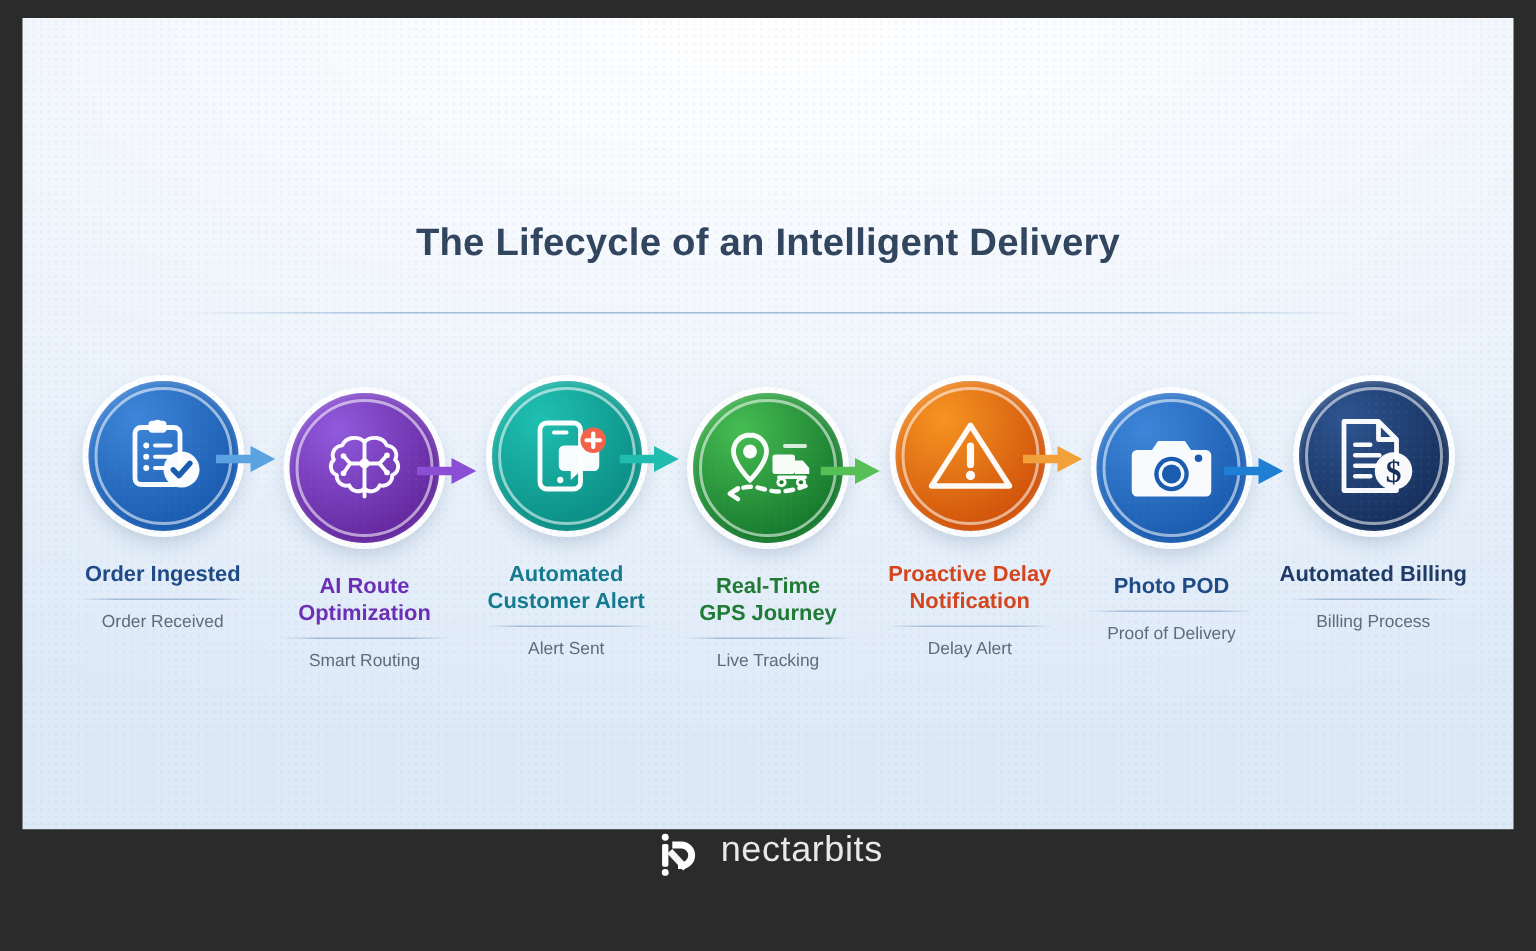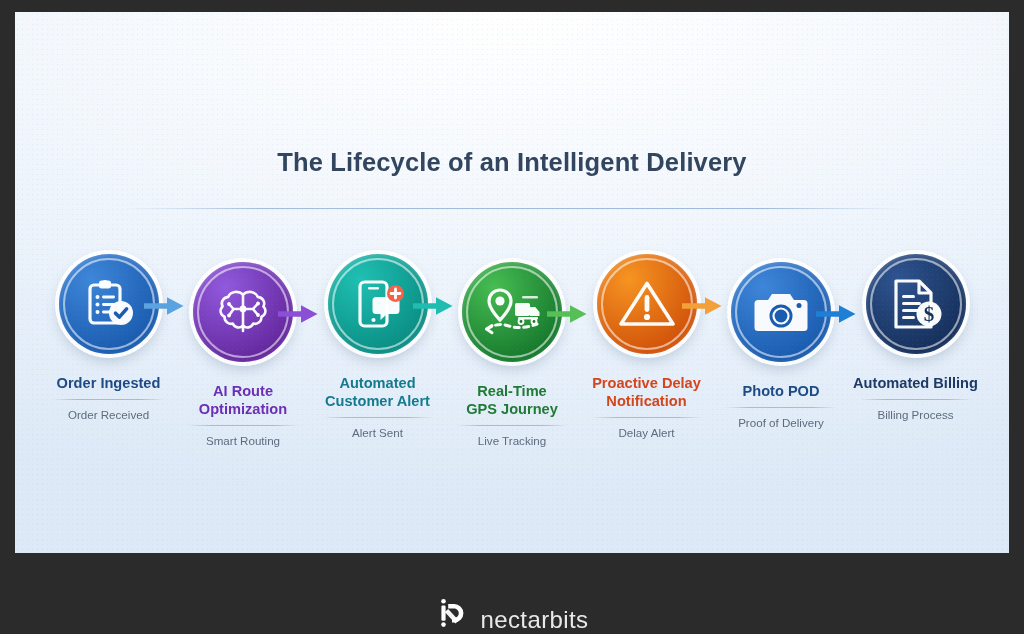--- a/index.html
+++ b/index.html
@@ -164,21 +164,21 @@
 
   
   #footer {
     position: absolute;
     left: 0;
     top: 553px;
     width: 1024px;
     height: 81px;
     background: #2b2b2b;
     display: flex;
-    align-items: flex-end;
+    align-items: flex-start;
     justify-content: center;
     gap: 11px;
   }
   #logo-mark { display: block; }
   #logo-text {
     color: #e9e9e9;
     font-size: 24px;
     letter-spacing: 0.4px;
     font-weight: normal;
   }

